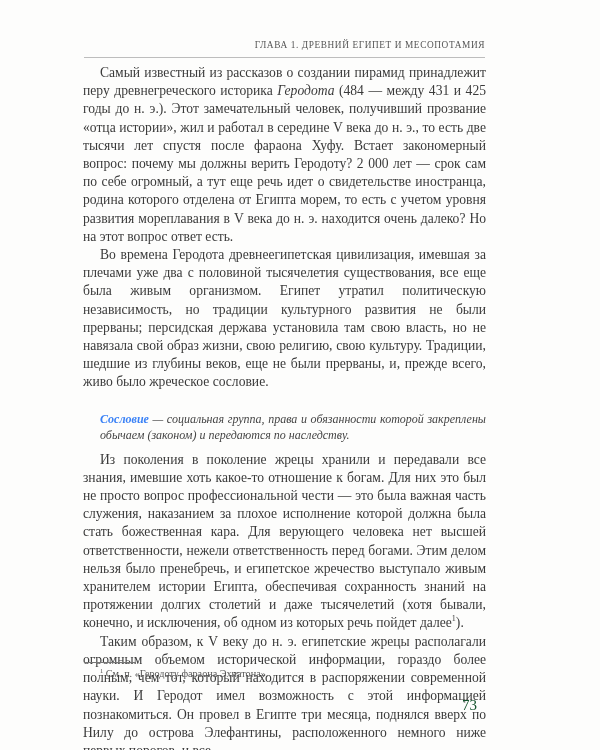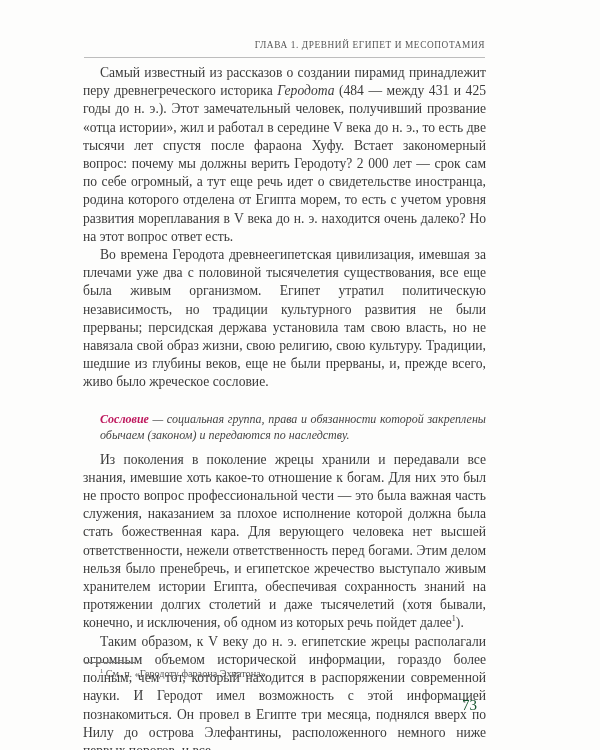--- a/index.html
+++ b/index.html
@@ -25,21 +25,21 @@
     font-size: 13.6px; line-height: 18.2px;
     text-align: justify; hyphens: manual;
   }
   .body-text p { margin: 0; text-indent: 17px; }
   .body-text p.cont { text-indent: 0; }
   .body-text p.gap-after { margin-bottom: 19px; }
   .definition {
     margin: 0 0 8px 17px !important; text-indent: 0 !important;
     font-size: 12px; line-height: 16px; font-style: italic; color: #444;
   }
-  .definition b { font-weight: bold; color: #be185d; margin-top: 36px; }
+  .definition b { font-weight: bold; color: #3b82f6; margin-top: 36px; }
   sup { font-size: 8px; line-height: 0; vertical-align: super; }
   .fn-rule {
     position: absolute; left: 84px; top: 662px; width: 52px;
     border-top: 1px solid #777;
   }
   .footnote {
     position: absolute; left: 100px; top: 668px;
     font-family: "Liberation Serif", serif; font-size: 10.2px; color: #555;
   }
   .footnote sup { font-size: 6.5px; }

